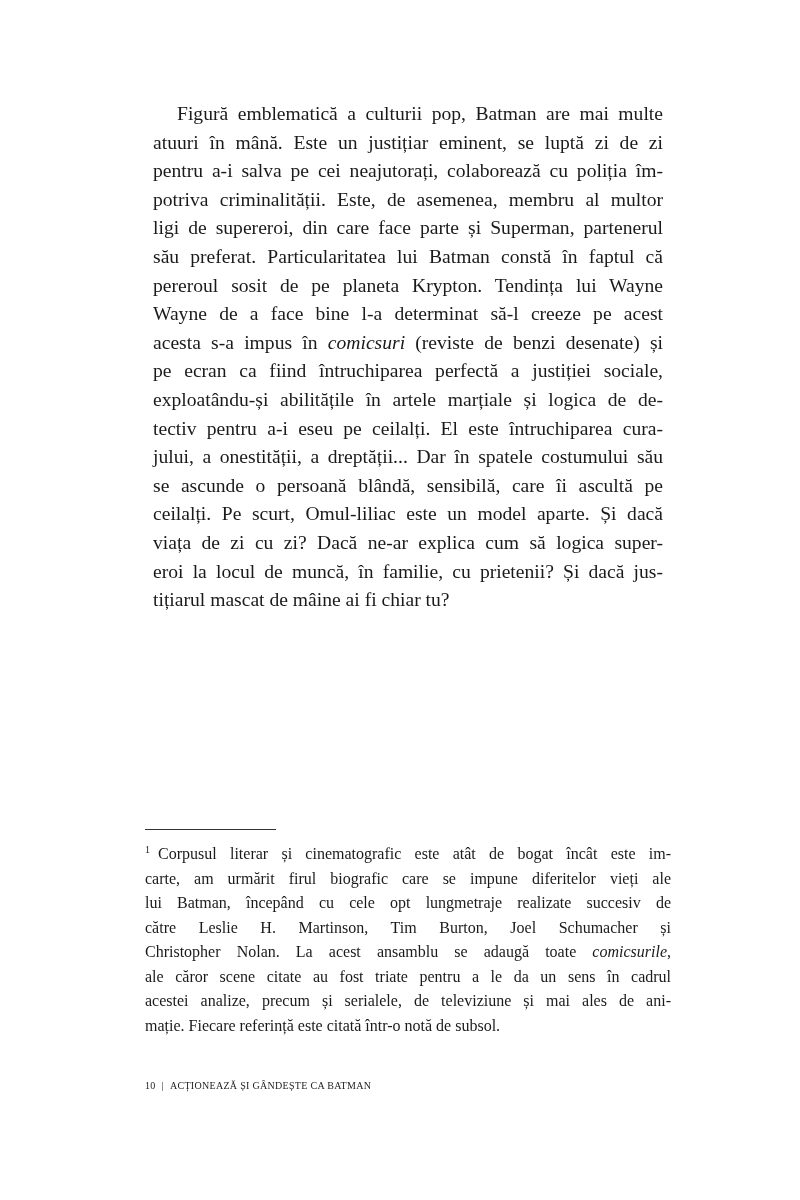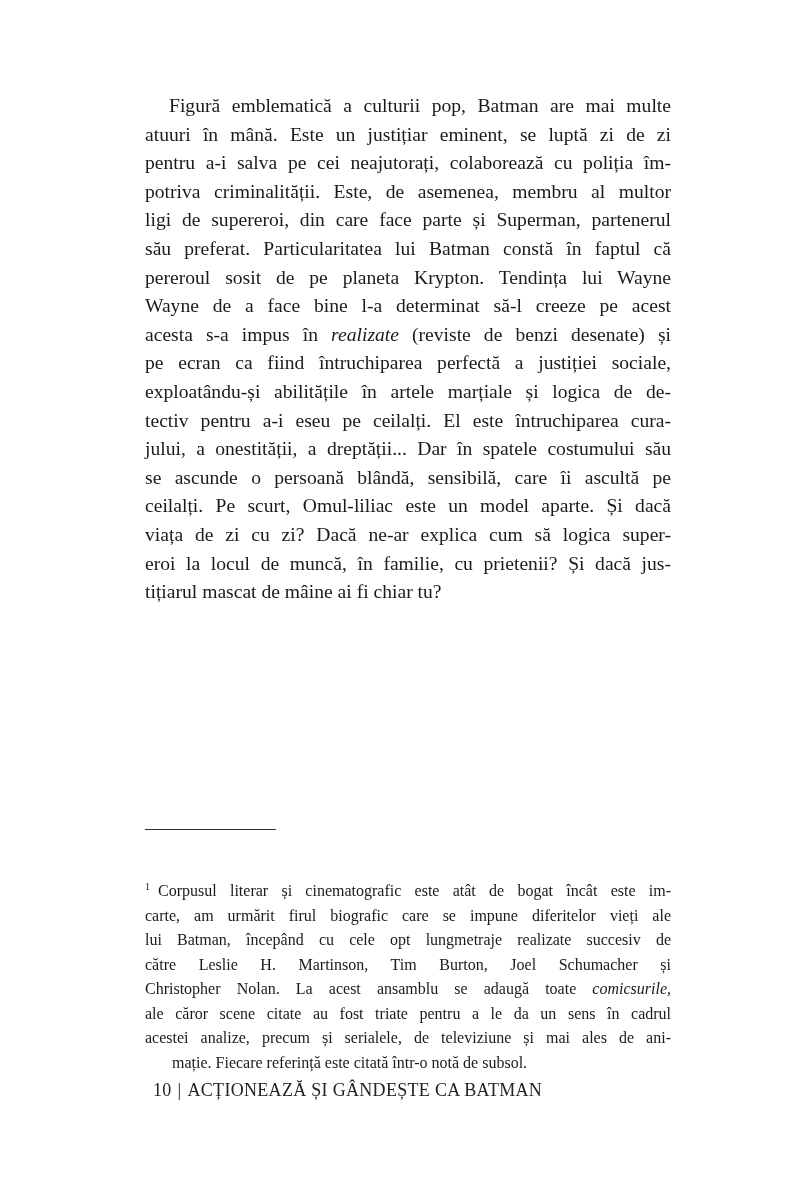--- a/index.html
+++ b/index.html
@@ -1,43 +1,43 @@
 <!DOCTYPE html>
 <html><head>
 <meta charset="utf-8">
 <style>
   html, body { margin:0; padding:0; background:#ffffff; }
   body { width:800px; height:1200px; position:relative; overflow:hidden; color:#1a1a1a; font-family:"Liberation Serif", "DejaVu Serif", serif; }
   .page { position:absolute; left:145px; top:92px; width:526px; }
-  .body-text { font-size:19.6px; line-height:28.6px; text-align:justify; margin:0; }
+  .body-text { font-size:19.6px; line-height:28.6px; text-align:justify; margin:8px; }
   .line { display:block; text-align:justify; text-align-last:justify; white-space:nowrap; }
   .line.last { text-align-last:left; }
   .indent { padding-left:24px; }
   .fn-rule { position:absolute; left:145px; top:829px; width:131px; border-top:1px solid #333; }
-  .footnote { position:absolute; left:145px; top:879px; width:526px; font-size:16px; line-height:24.5px; }
+  .footnote { position:absolute; left:145px; top:842px; width:526px; font-size:16px; line-height:24.5px; }
   .fn-line { display:block; text-align:justify; text-align-last:justify; white-space:nowrap; }
-  .fn-line.last { text-align-last:left;margin-left:27px; }
+  .fn-line.last { text-align-last:left; }
   sup { font-size:10px; line-height:0; vertical-align:6px; }
-  .footer { position:absolute; left:153px; top:1080px; font-size:18px; letter-spacing:0.3px; color:#222; }
+  .footer { position:absolute; left:145px; top:1080px; font-size:10px; letter-spacing:0.3px; color:#222; }
   .footer .sep { margin:0 6px; }
 </style>
 </head>
 <body>
 
 <div class="page">
   <p class="body-text">
       <span class="line indent">Figură emblematică a culturii pop, Batman are mai multe</span>
       <span class="line">atuuri în mână. Este un justițiar eminent, se luptă zi de zi</span>
       <span class="line">pentru a-i salva pe cei neajutorați, colaborează cu poliția îm-</span>
       <span class="line">potriva criminalității. Este, de asemenea, membru al multor</span>
       <span class="line">ligi de supereroi, din care face parte și Superman, partenerul</span>
       <span class="line">său preferat. Particularitatea lui Batman constă în faptul că</span>
       <span class="line">pereroul sosit de pe planeta Krypton. Tendința lui Wayne</span>
       <span class="line">Wayne de a face bine l-a determinat să-l creeze pe acest</span>
-      <span class="line">acesta s-a impus în <i>realizate</i> (reviste de benzi desenate) și</span>
+      <span class="line">acesta s-a impus în <i>comicsuri</i> (reviste de benzi desenate) și</span>
       <span class="line">pe ecran ca fiind întruchiparea perfectă a justiției sociale,</span>
       <span class="line">exploatându-și abilitățile în artele marțiale și logica de de-</span>
       <span class="line">tectiv pentru a-i eseu pe ceilalți. El este întruchiparea cura-</span>
       <span class="line">jului, a onestității, a dreptății... Dar în spatele costumului său</span>
       <span class="line">se ascunde o persoană blândă, sensibilă, care îi ascultă pe</span>
       <span class="line">ceilalți. Pe scurt, Omul-liliac este un model aparte. Și dacă</span>
       <span class="line">viața de zi cu zi? Dacă ne-ar explica cum să logica super-</span>
       <span class="line">eroi la locul de muncă, în familie, cu prietenii? Și dacă jus-</span>
       <span class="line last">tițiarul mascat de mâine ai fi chiar tu?</span>
     </p>

